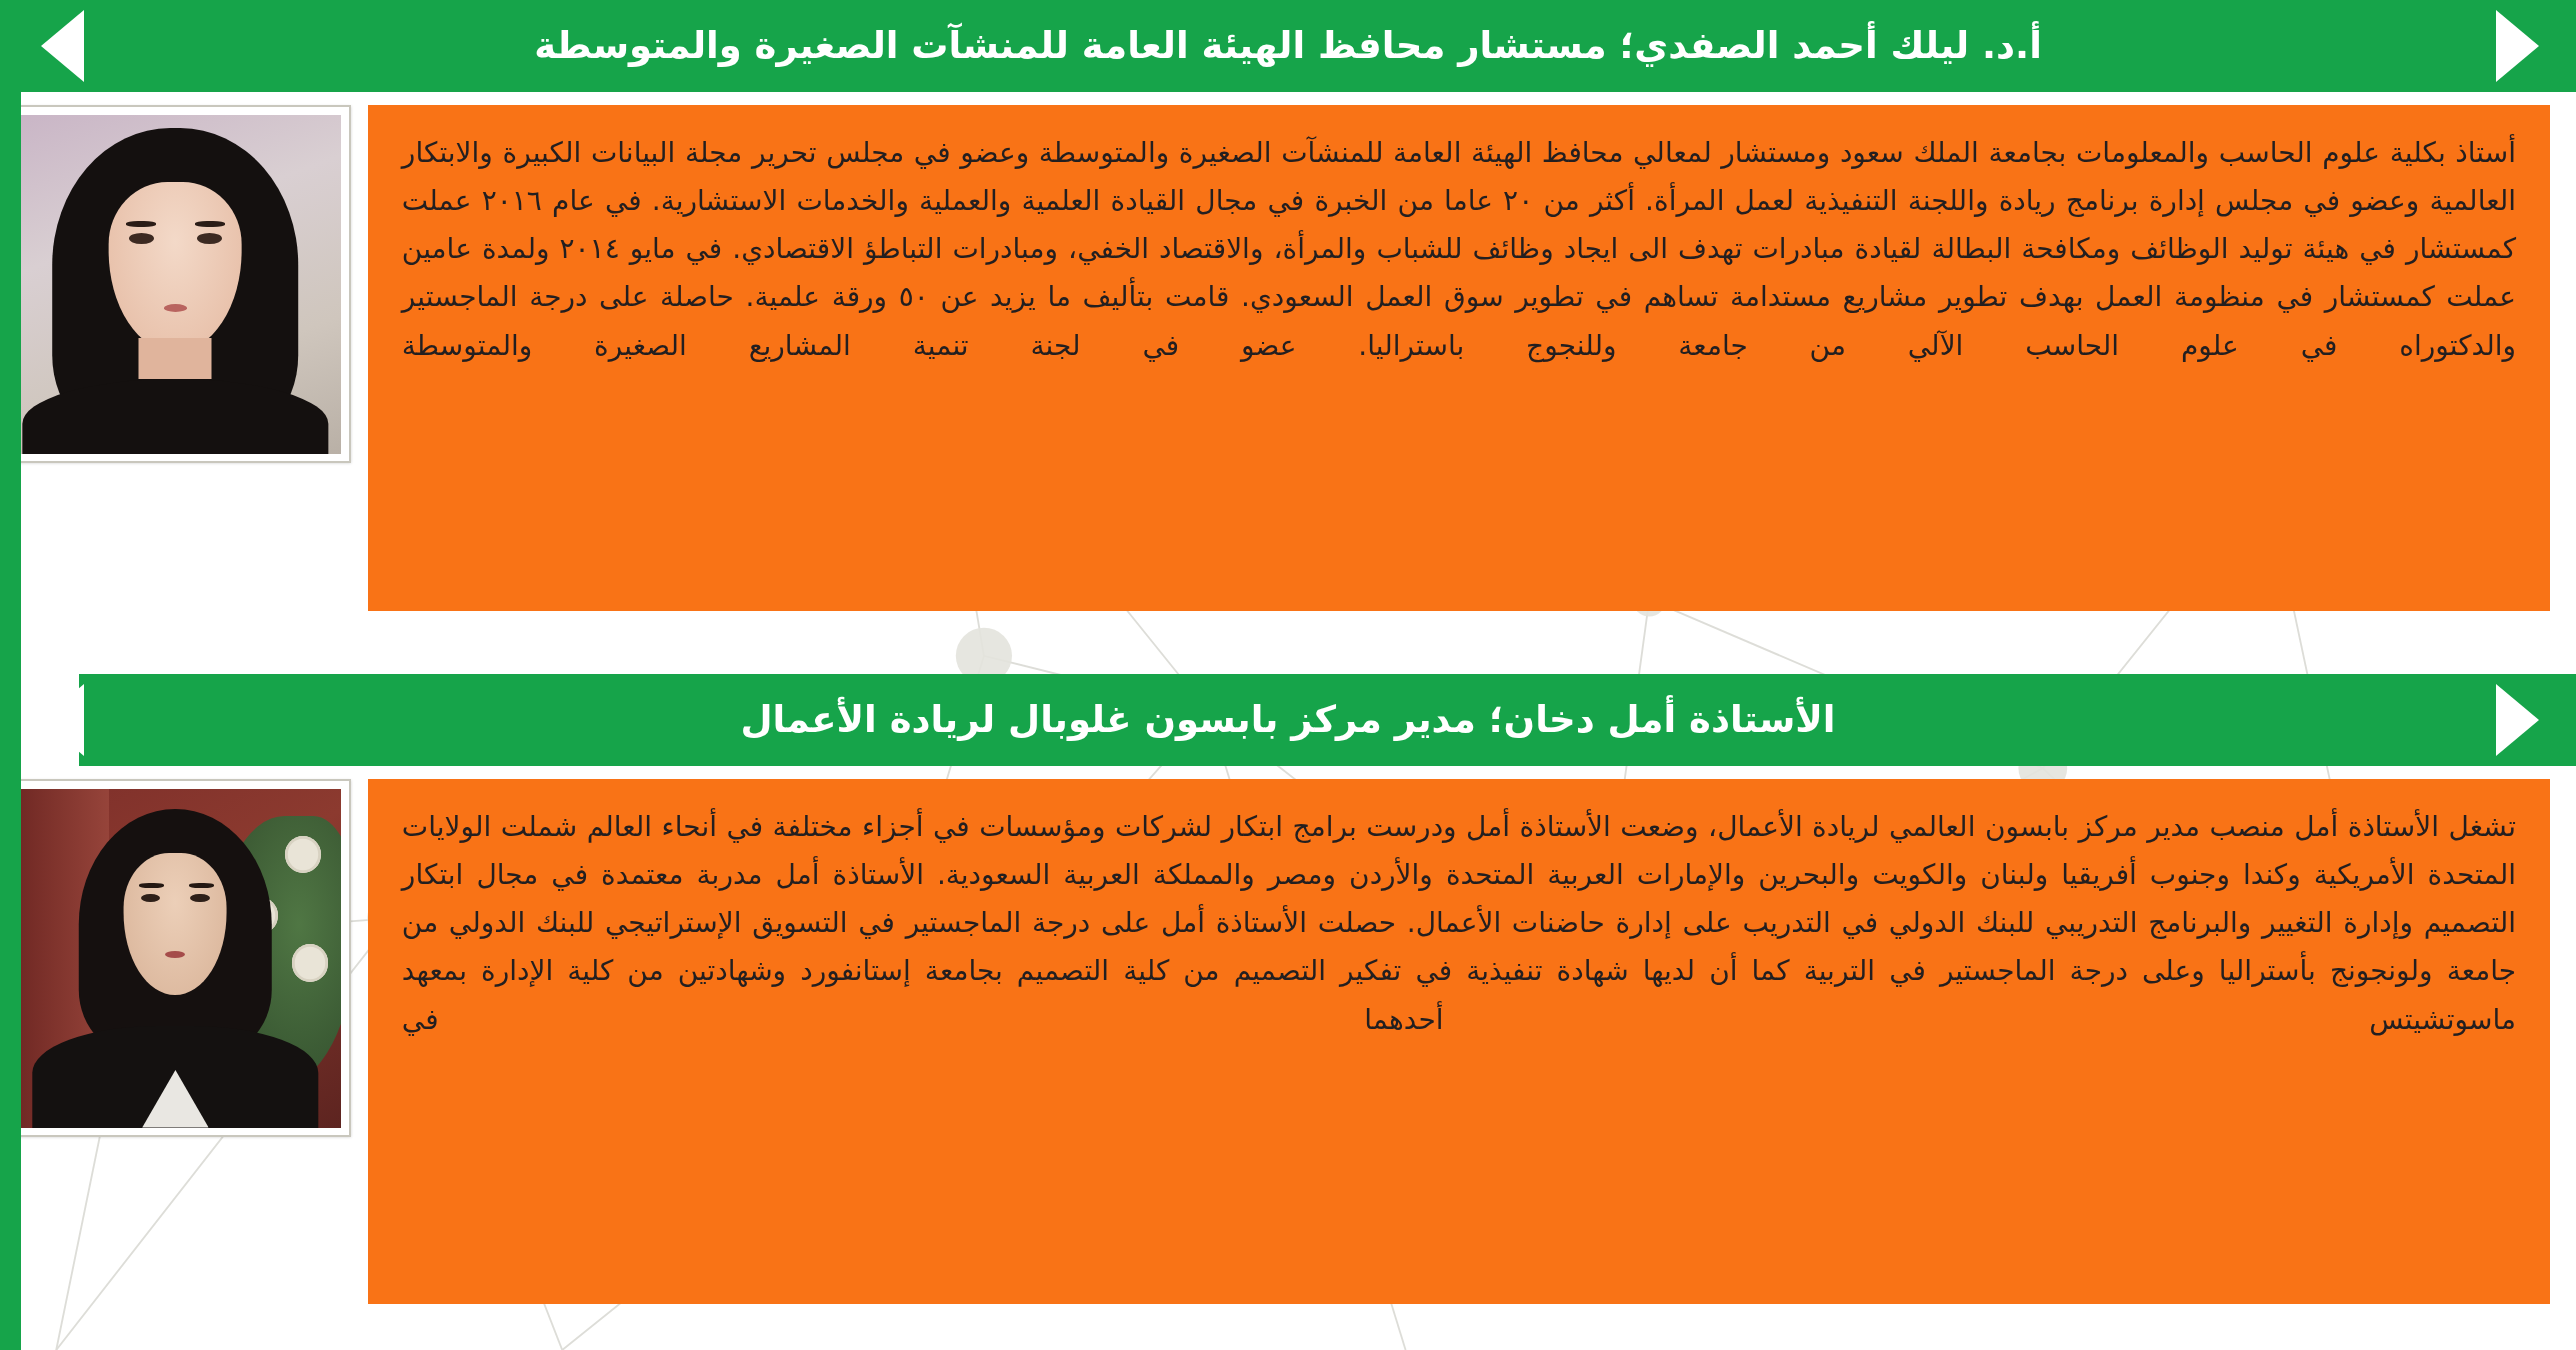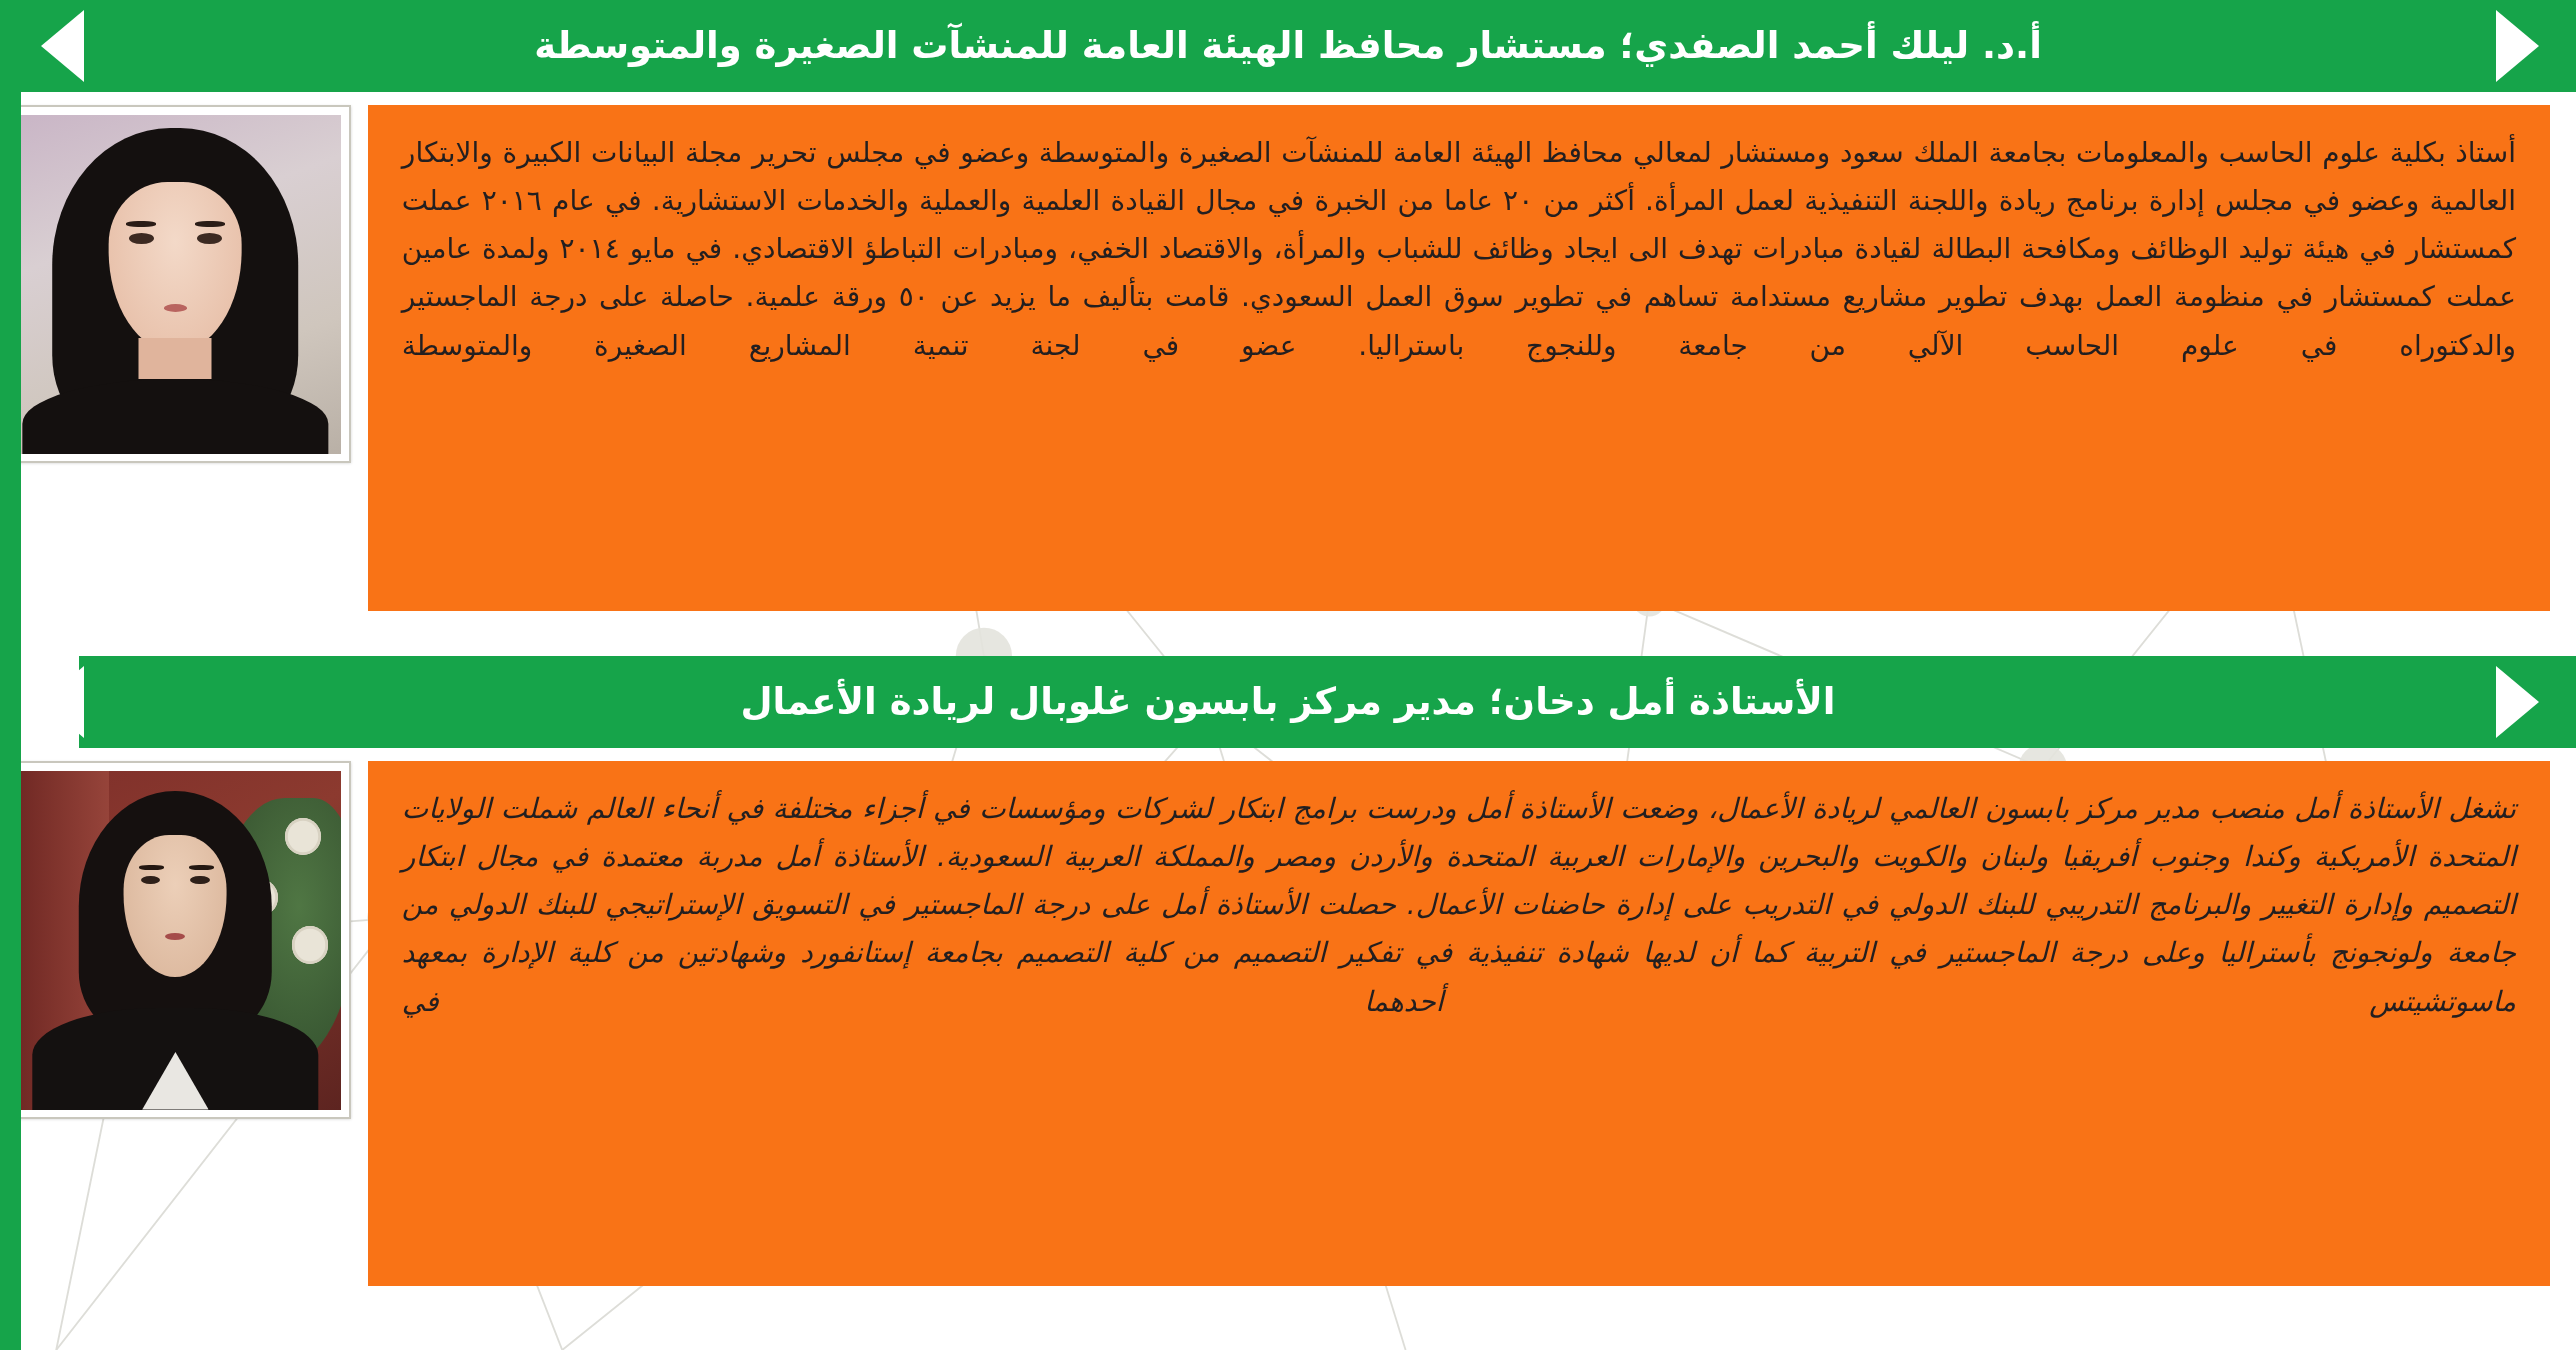--- a/index.html
+++ b/index.html
@@ -45,21 +45,21 @@
     z-index: 3;
   }
 
   
   .speaker {
     position: absolute;
     left: 0;
     width: 2576px;
   }
   .speaker-1 { top: 0; }
-  .speaker-2 { top: 656px; border-radius: 15px; }
+  .speaker-2 { top: 674px; border-radius: 15px; }
 
   
   .banner {
     position: relative;
     height: 92px;
     margin: 0;
     display: flex;
     align-items: center;
     justify-content: center;
   }
@@ -130,21 +130,20 @@
   }
   .speaker-1 .bio-panel {
     width: 2183px;
     margin-right: 26px;
     min-height: 506px;
   }
   .speaker-2 .bio-panel {
     width: 2183px;
     margin-right: 26px;
     min-height: 525px;
-    font-style: italic;
   }
   .bio-text { margin: 0; }
 
   
   .portrait-frame {
     background: #ffffff;
     border: 2.8px solid #c9c7bd;
     box-shadow: 0 0.9px 2.8px rgba(0,0,0,.18);
     padding: 7.5px;
     box-sizing: border-box;

